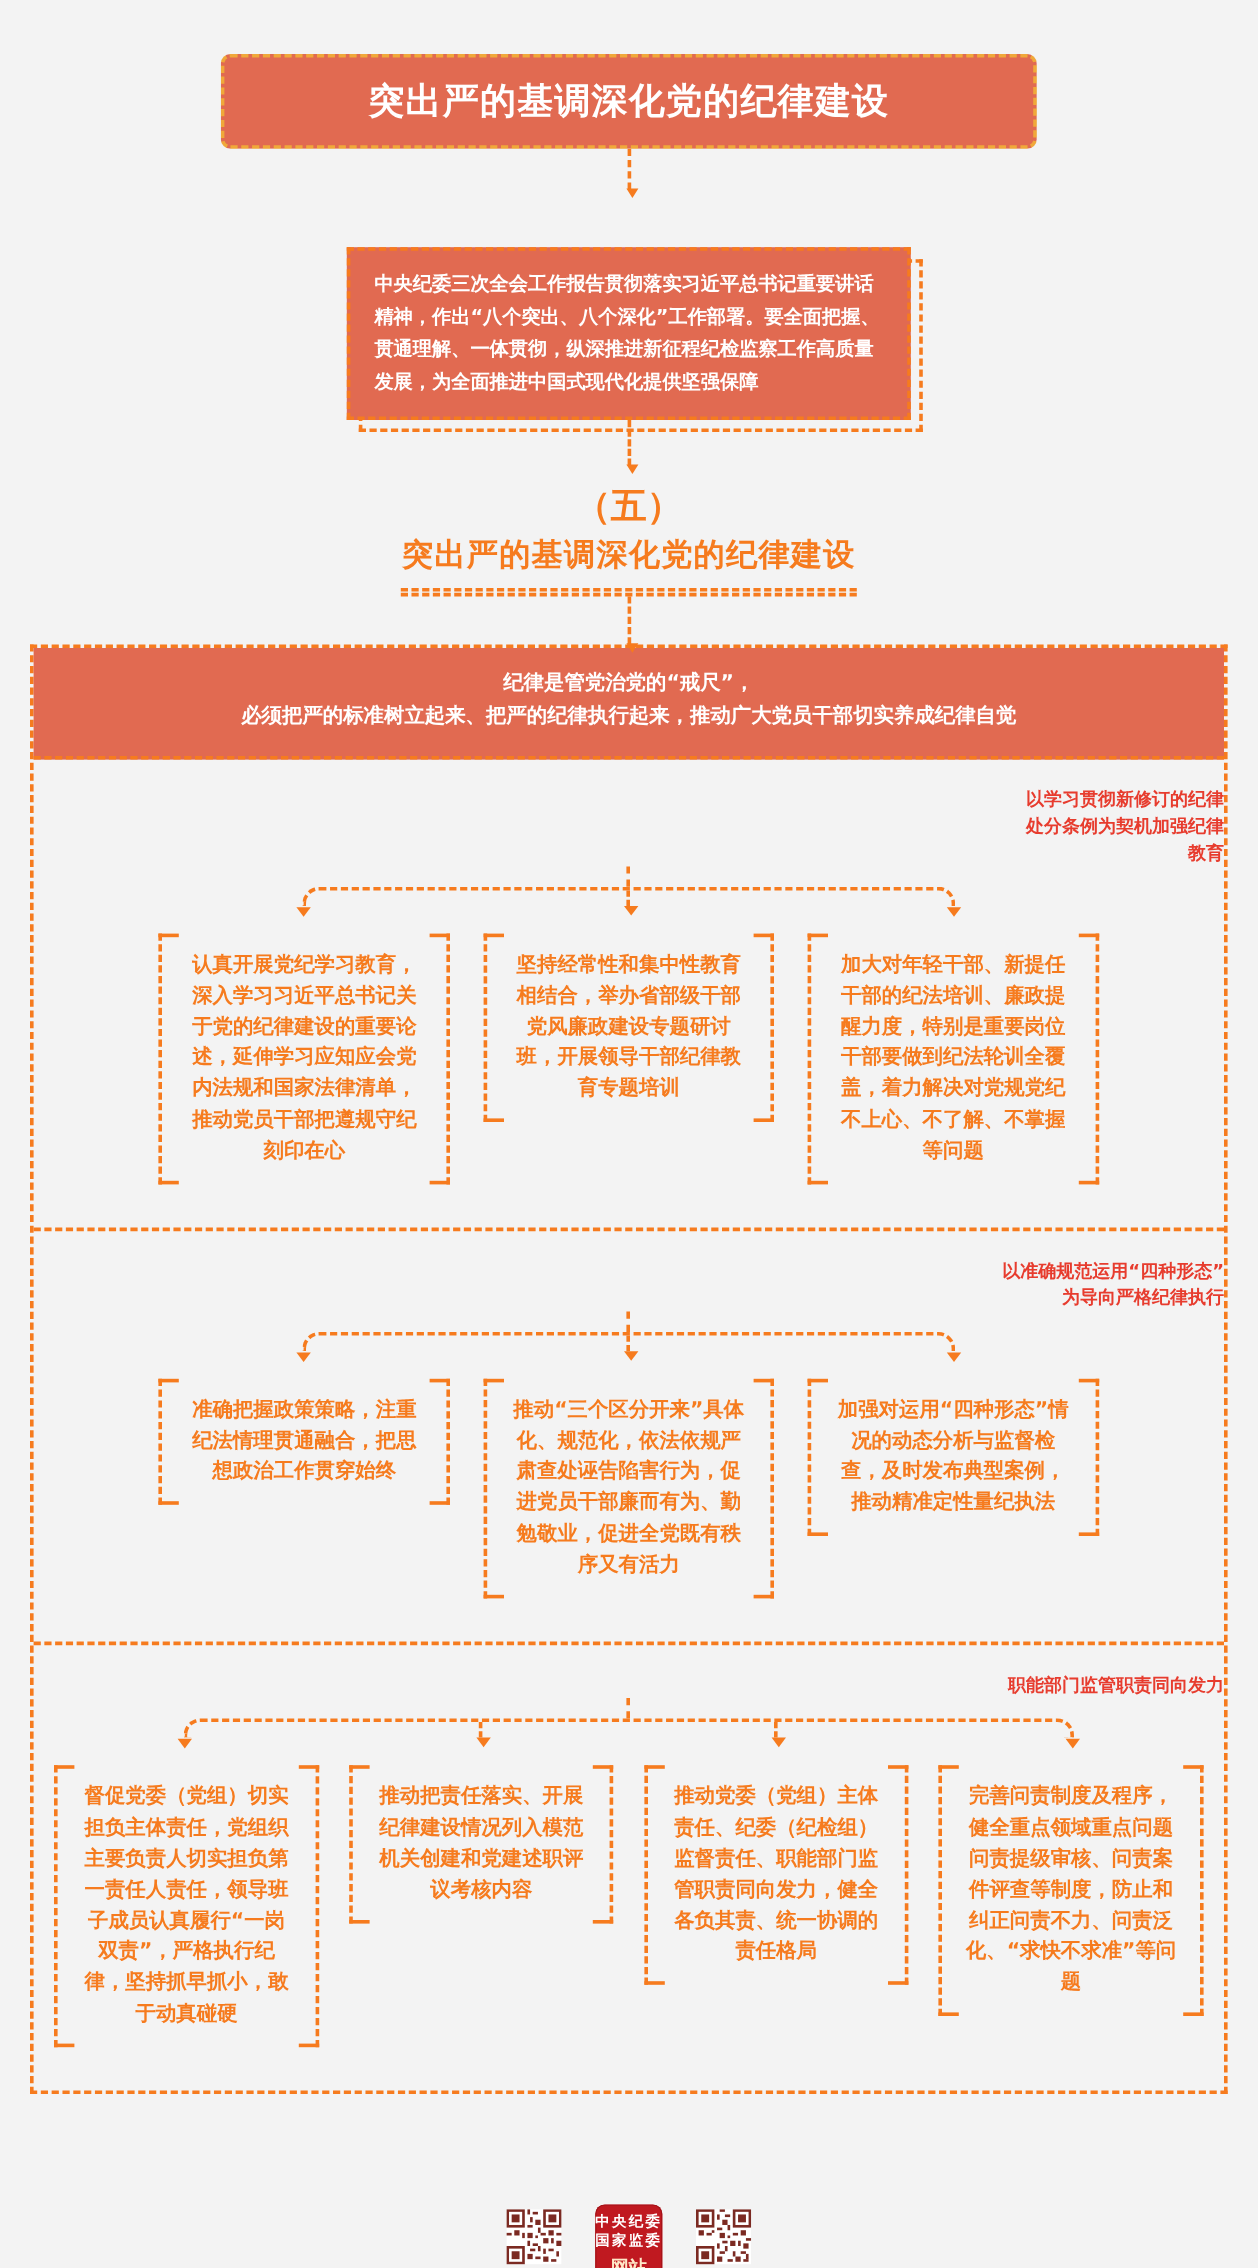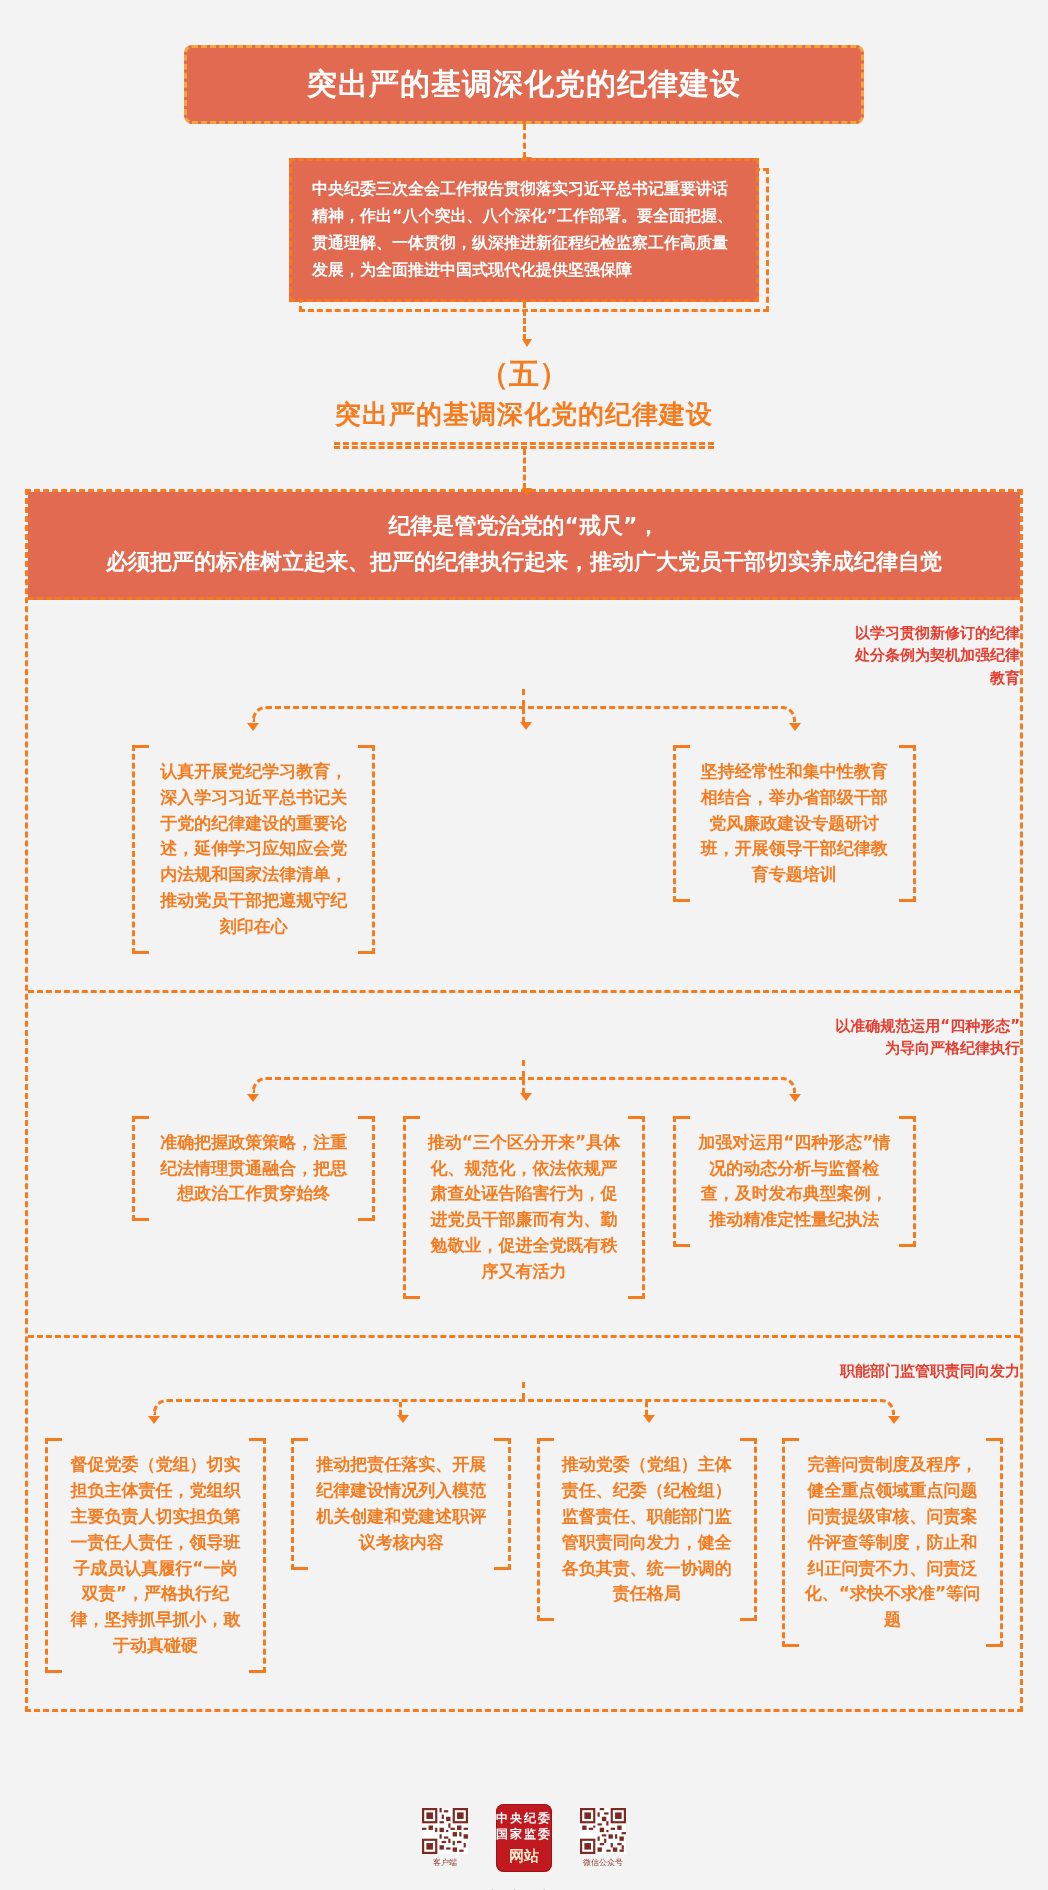--- a/index.html
+++ b/index.html
@@ -27,34 +27,34 @@
     border:5px solid transparent;border-top:8px solid var(--orange);border-bottom:0;}
   .a1{height:34px;}
   .a2{height:38px;}
   .a3{height:40px;}
 
   
   .intro-wrap{position:relative;width:470px;margin:0 auto;}
   .intro-wrap::after{content:'';position:absolute;top:10px;left:10px;right:-10px;bottom:-10px;
     border:3px dashed var(--orange);}
   .intro-box{position:relative;z-index:1;background:var(--salmon);border:3px dashed var(--orange);
-    padding:15px 20px;}
+    padding:15px 20px;margin-top:48px;}
   .intro-box p{margin:0;color:#fff;font-weight:bold;font-size:16px;line-height:1.68;text-align:left;}
 
   
   .sec-no{margin:14px 0 2px;text-align:center;color:var(--orange);font-size:30px;font-weight:bold;}
   .sec-title{text-align:center;color:var(--orange);font-size:26px;font-weight:bold;letter-spacing:1px;}
   .dline{width:380px;height:7px;margin:10px auto 0;
     border-top:3px dashed var(--orange);border-bottom:3px dashed var(--orange);}
 
   
   .board{margin:0 25px;border:3px dashed var(--orange);}
   .banner{background:var(--salmon);border-bottom:3px dashed var(--orange);
     padding:14px 30px 16px;text-align:center;}
-  .banner p{margin:3px 0;color:#fff;font-weight:bold;font-size:22px;line-height:1.5;}
+  .banner p{margin:3px 0;color:#fff;font-weight:bold;font-size:17px;line-height:1.5;}
 
   .sec{padding:22px 0 36px;border-bottom:3px dashed var(--orange);}
   .sec:last-of-type{border-bottom:none;}
   .sec-head{margin:0;color:var(--red);font-size:15px;font-weight:bold;text-align:right;line-height:1.5;}
   .sec-head span{display:block;}
 
   
   .connector{position:relative;height:56px;margin:0 auto;}
   .connector .stub{position:absolute;top:0;left:50%;margin-left:-2px;height:17px;
     border-left:3px dashed var(--orange);}
@@ -156,20 +156,25 @@
       </div>
       <div class="row">
         <div class="card">
           <div class="card-inner">
               <p>认真开展党纪学习教育，深入学习习近平总书记关于党的纪律建设的重要论述，延伸学习应知应会党内法规和国家法律清单，推动党员干部把遵规守纪刻印在心</p>
             </div>
         </div>
         <div class="card">
           <div class="card-inner">
               <p>坚持经常性和集中性教育相结合，举办省部级干部党风廉政建设专题研讨班，开展领导干部纪律教育专题培训</p>
+            </div>
+        </div>
+        <div class="card">
+          <div class="card-inner">
+              <p>加大对年轻干部、新提任干部的纪法培训、廉政提醒力度，特别是重要岗位干部要做到纪法轮训全覆盖，着力解决对党规党纪不上心、不了解、不掌握等问题</p>
             </div>
         </div>
       </div>
     </section>
 
     <section class="sec s12">
       <h2 class="sec-head">
         <span>以准确规范运用“四种形态”</span>
         <span>为导向严格纪律执行</span>
       </h2>

